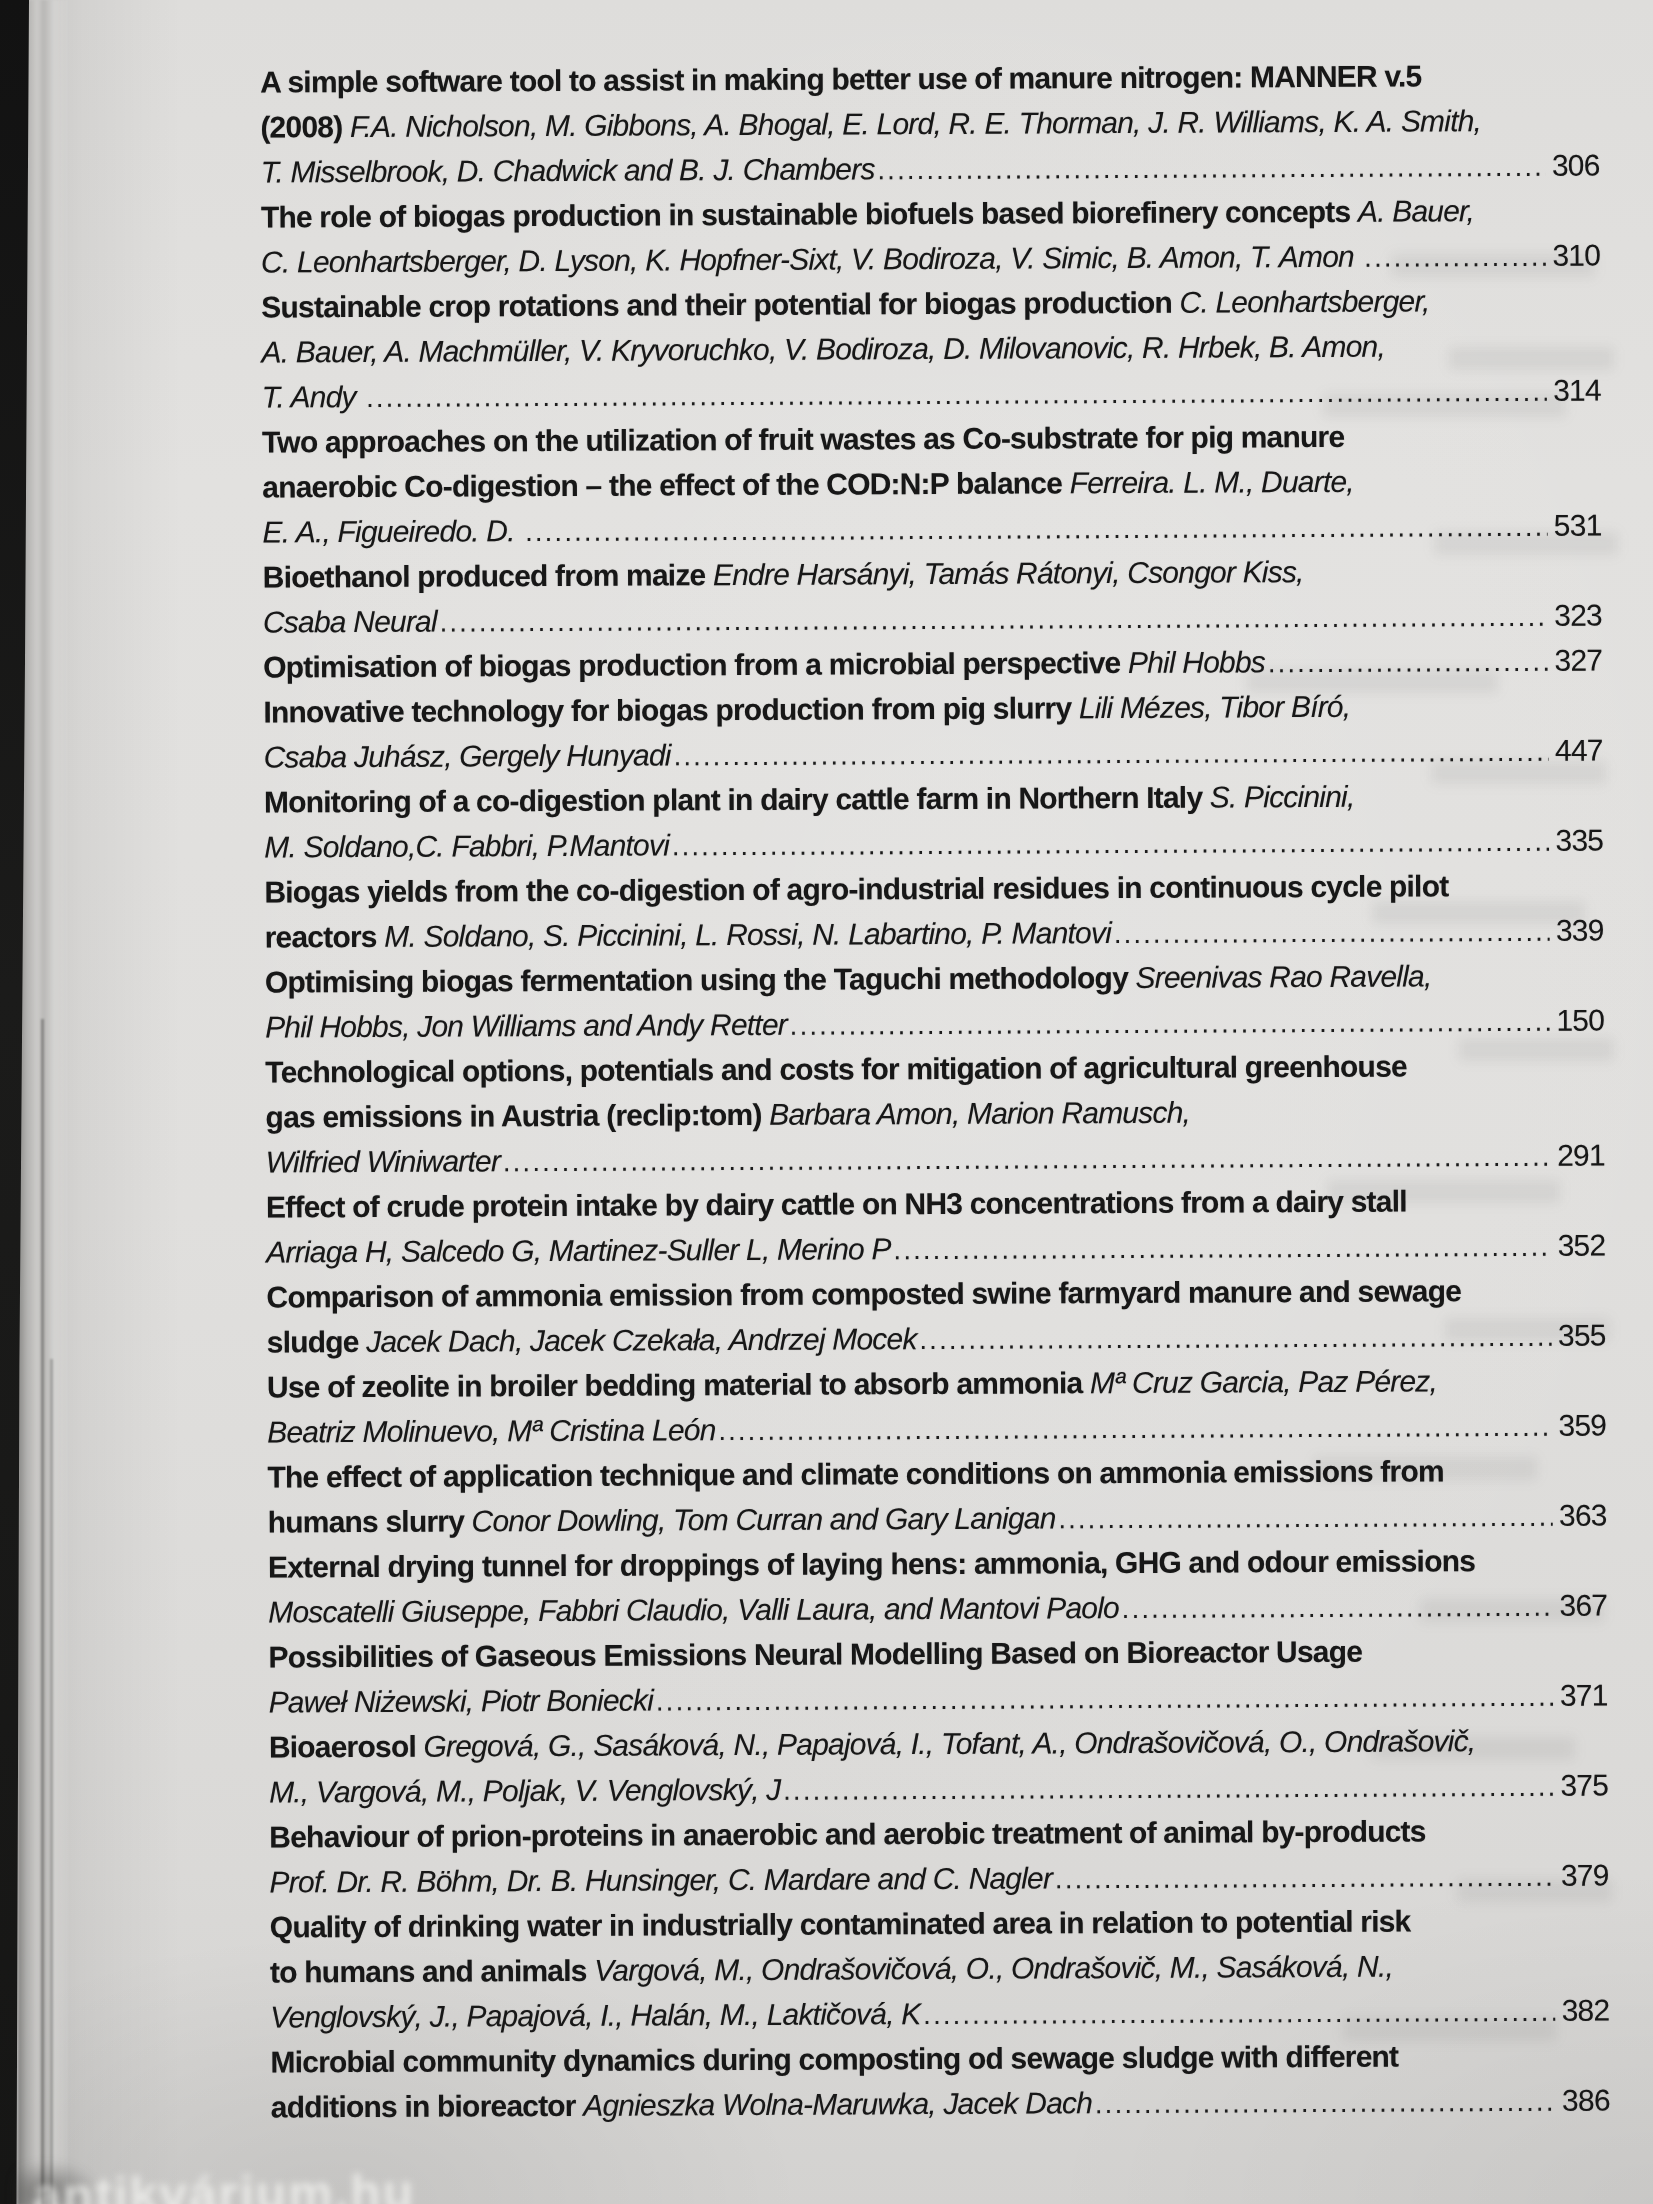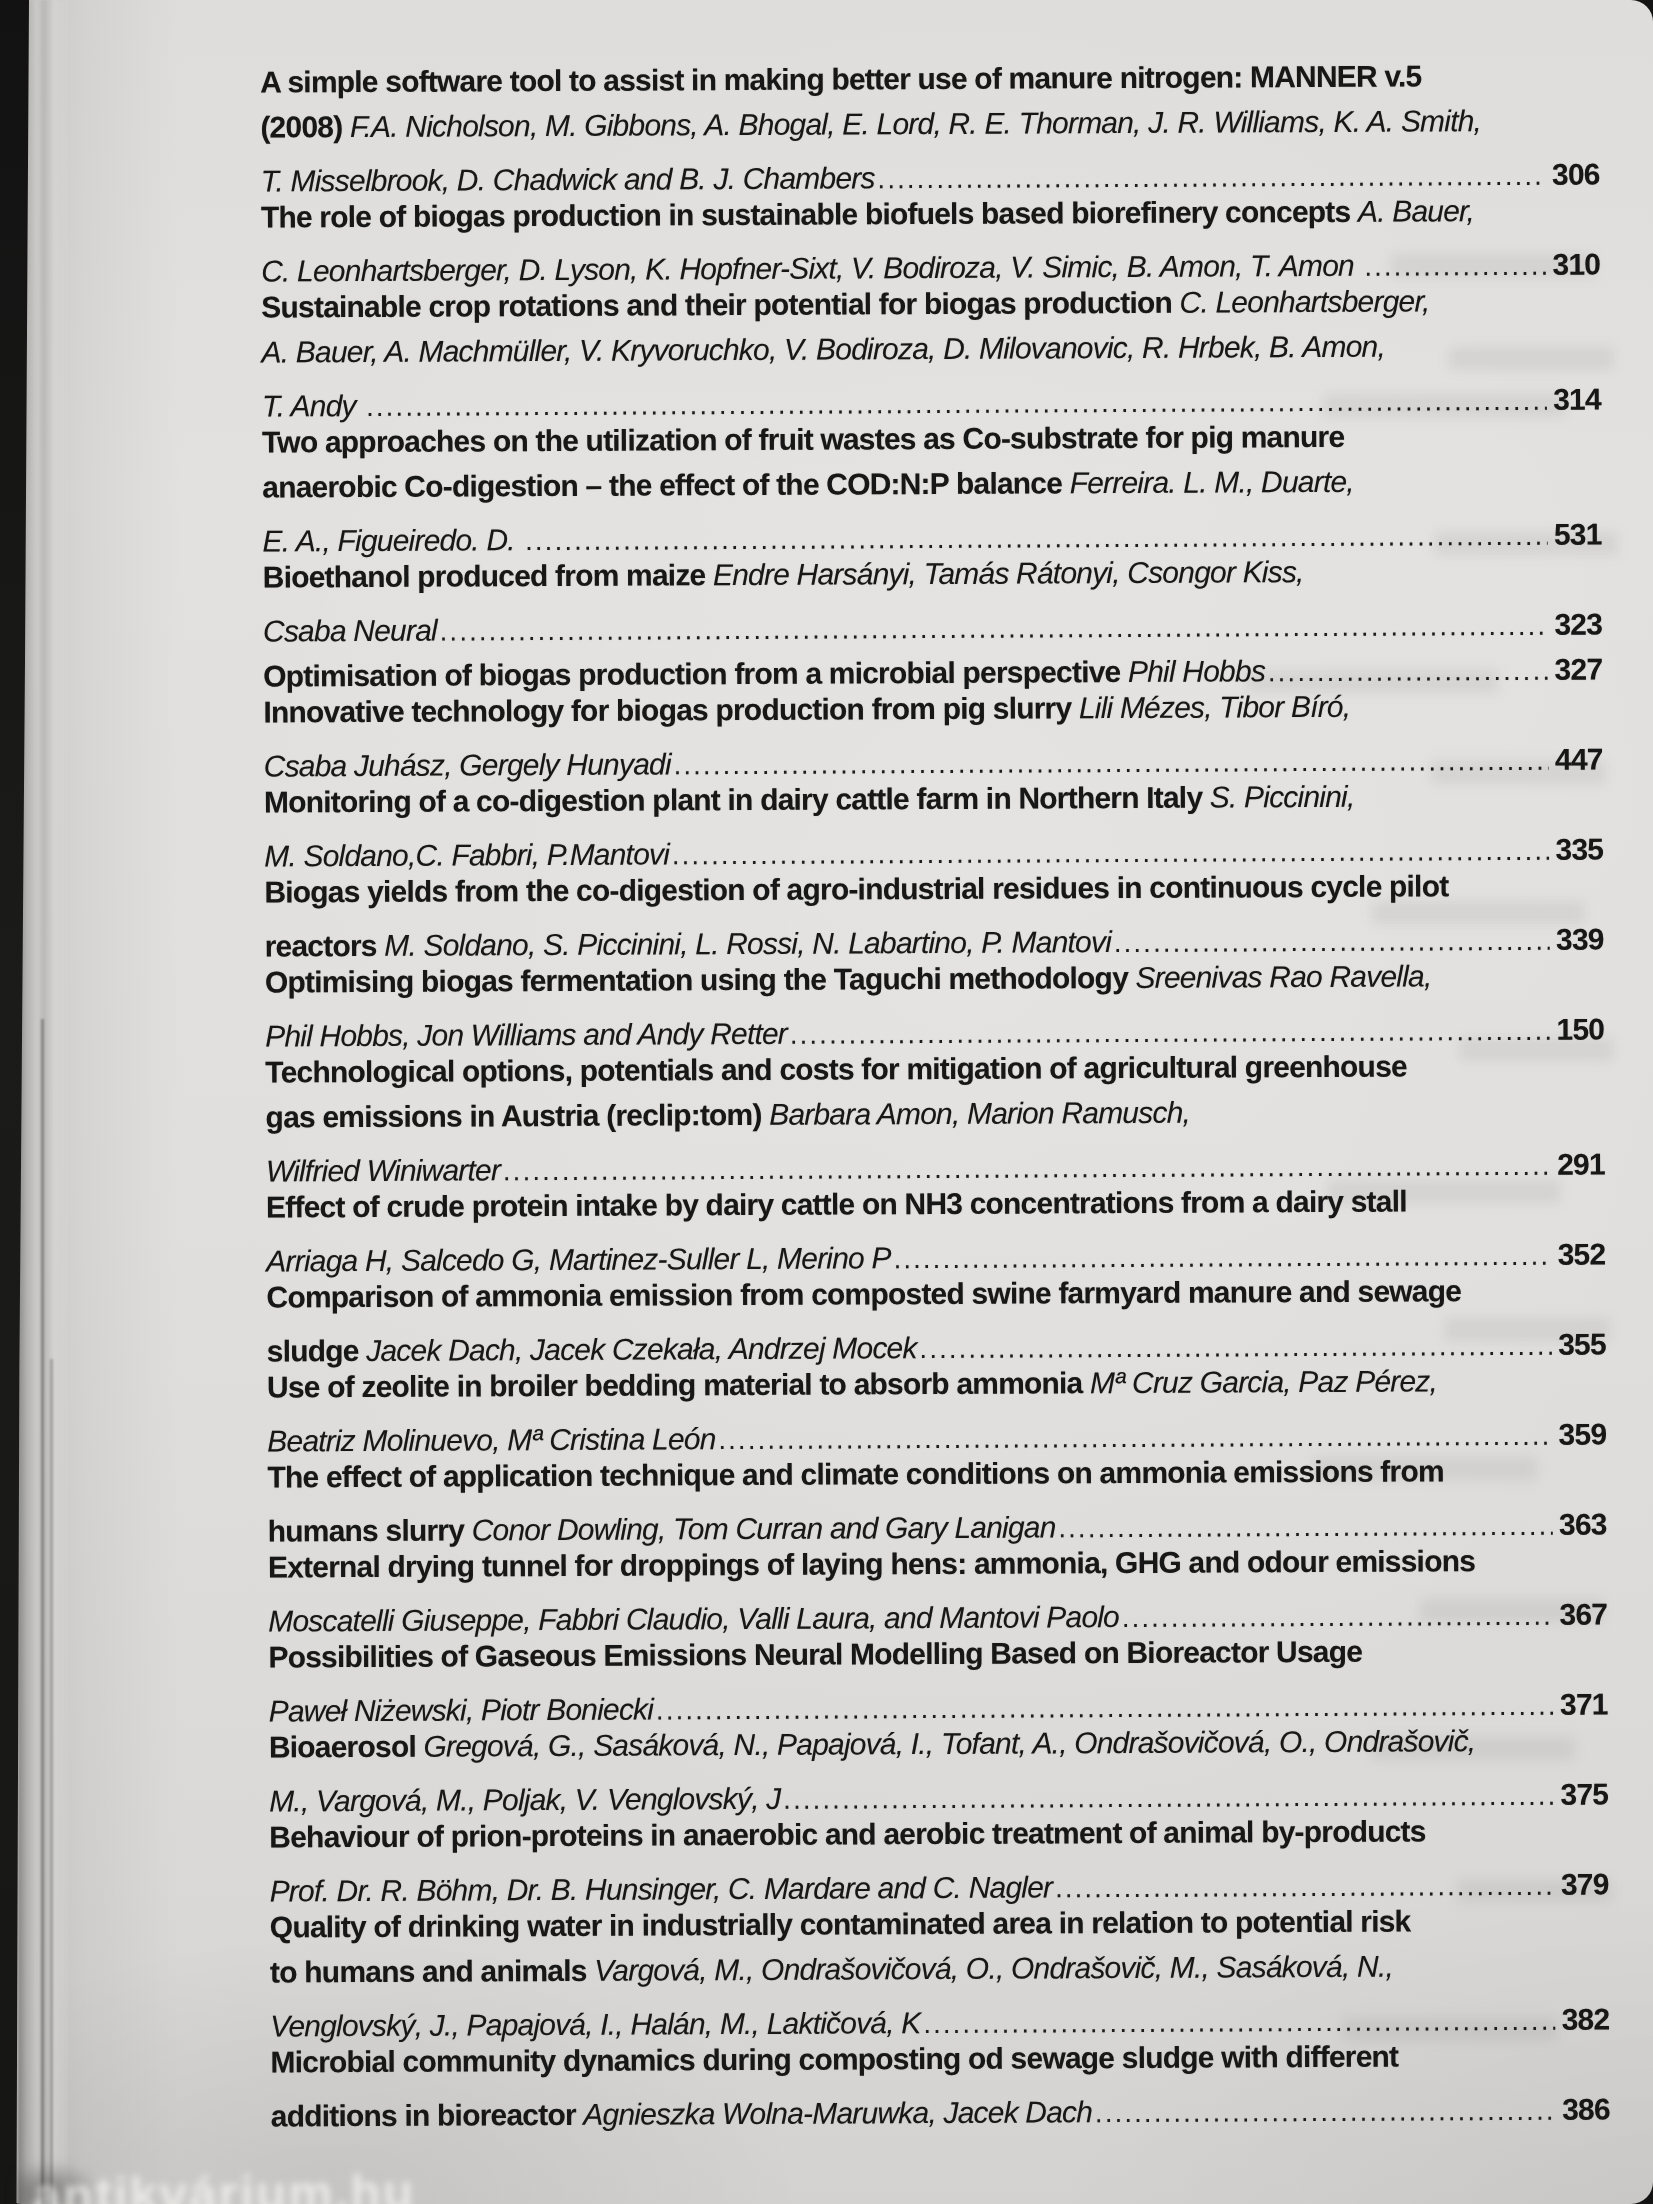--- a/index.html
+++ b/index.html
@@ -7,21 +7,20 @@
     width: 1654px; height: 2205px;
     overflow: hidden;
     background: #141414;
     font-family: "Liberation Sans", "DejaVu Sans", sans-serif;
   }
   .page {
     position: absolute; inset: 0;
     background:
       linear-gradient(90deg, rgba(0,0,0,0.14) 0%, rgba(0,0,0,0.05) 5%, rgba(0,0,0,0.00) 11%),
       linear-gradient(180deg, #dedddb 0%, #e2e1df 22%, #e0dfdd 55%, #dad9d7 85%, #d3d2d0 100%);
-    border-radius: 22px;
   }
   
   .paper-shading {
     position: absolute; inset: 0; pointer-events: none;
     background:
       radial-gradient(ellipse 1359px 1747px at 58% 42%, rgba(255,255,255,0.10), rgba(0,0,0,0.0) 60%),
       radial-gradient(ellipse 873px 485px at 100% 100%, rgba(0,0,0,0.05), rgba(0,0,0,0) 70%),
       radial-gradient(ellipse 679px 388px at 20% 100%, rgba(0,0,0,0.07), rgba(0,0,0,0) 70%);
   }
   
@@ -78,21 +77,21 @@
   .line { height: 45px; line-height: 45px; white-space: nowrap; }
   .line.last { display: flex; align-items: baseline; }
   .seg-title  { font-weight: 700; white-space: pre; }
   .seg-authors{ font-style: italic; font-weight: 400; white-space: pre; }
   .line.last .seg-title, .line.last .seg-authors { flex: 0 0 auto; }
   .leader {
     flex: 1 1 0; overflow: hidden; white-space: nowrap;
     font-size: 27px; letter-spacing: 2.3px; color: #1c1c1c;
     margin: 0 1.9px 0 2.9px;
   }
-  .pagenum { flex: 0 0 auto; font-weight: 700; padding-left: 4.9px; margin-top: 9px; }
+  .pagenum { flex: 0 0 auto; font-weight: 400; padding-left: 4.9px; }
 
   
   .watermark {
     position: absolute; left: 33px; bottom: -19.4px;
     font-size: 50px; font-weight: 700; letter-spacing: 1.9px;
     color: rgba(246,246,243,0.75);
     filter: blur(3.9px);
     transform: rotate(-0.6deg);
   }
   .corner-smudge {

